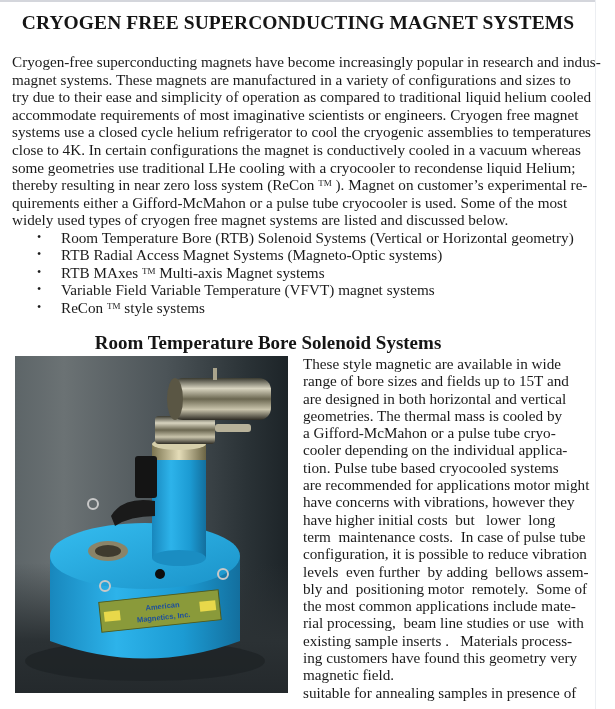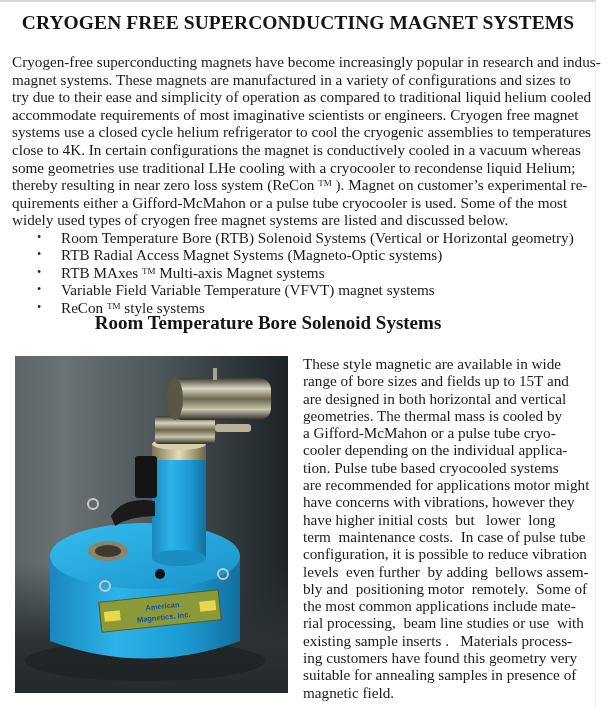--- a/index.html
+++ b/index.html
@@ -79,21 +79,21 @@
       white-space: nowrap;
     }
     .bullets li .bullet {
       position: absolute;
       left: 37px;
       top: 0;
       font-size: 12px;
     }
     .subtitle {
       position: absolute;
-      left: 0; top: 312px;
+      left: 0; top: 332px;
       width: 536px;
       text-align: center;
       font-weight: bold;
       font-size: 19px;
       margin: 0;
       color: #151515;
       white-space: nowrap;
     }
     .photo {
       position: absolute;
@@ -259,17 +259,17 @@
     <span class="line">have concerns with vibrations, however they</span>
     <span class="line">have higher initial costs  but   lower  long</span>
     <span class="line">term  maintenance costs.  In case of pulse tube</span>
     <span class="line">configuration, it is possible to reduce vibration</span>
     <span class="line">levels  even further  by adding  bellows assem-</span>
     <span class="line">bly and  positioning motor  remotely.  Some of</span>
     <span class="line">the most common applications include mate-</span>
     <span class="line">rial processing,  beam line studies or use  with</span>
     <span class="line">existing sample inserts .   Materials process-</span>
     <span class="line">ing customers have found this geometry very</span>
+    <span class="line">magnetic field.</span>
     <span class="line">suitable for annealing samples in presence of</span>
-    <span class="line">magnetic field.</span>
   </div>
 
 </div>
 
 </body></html>

